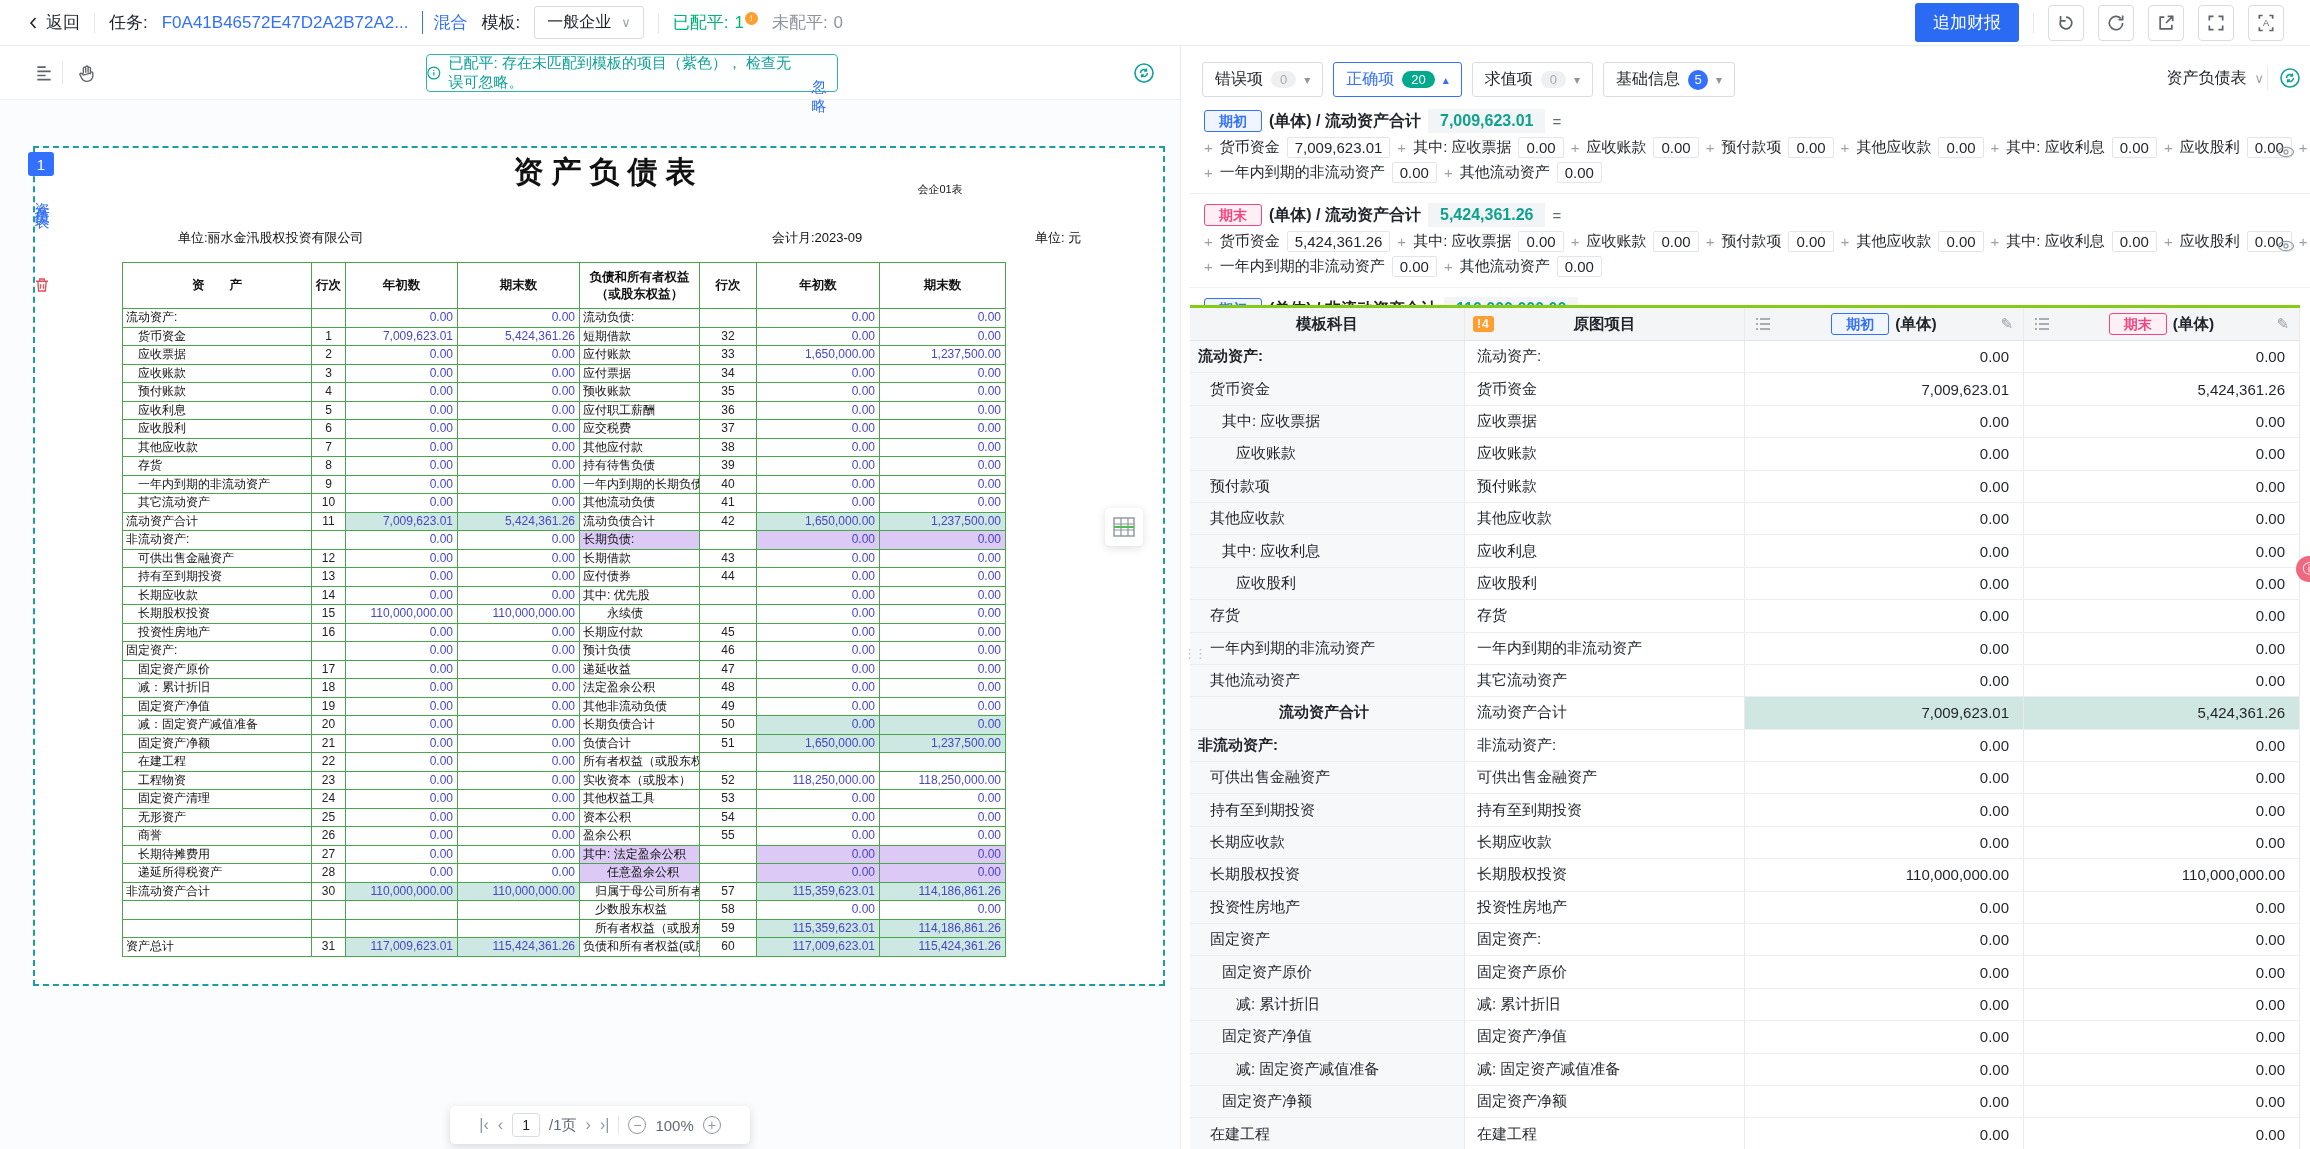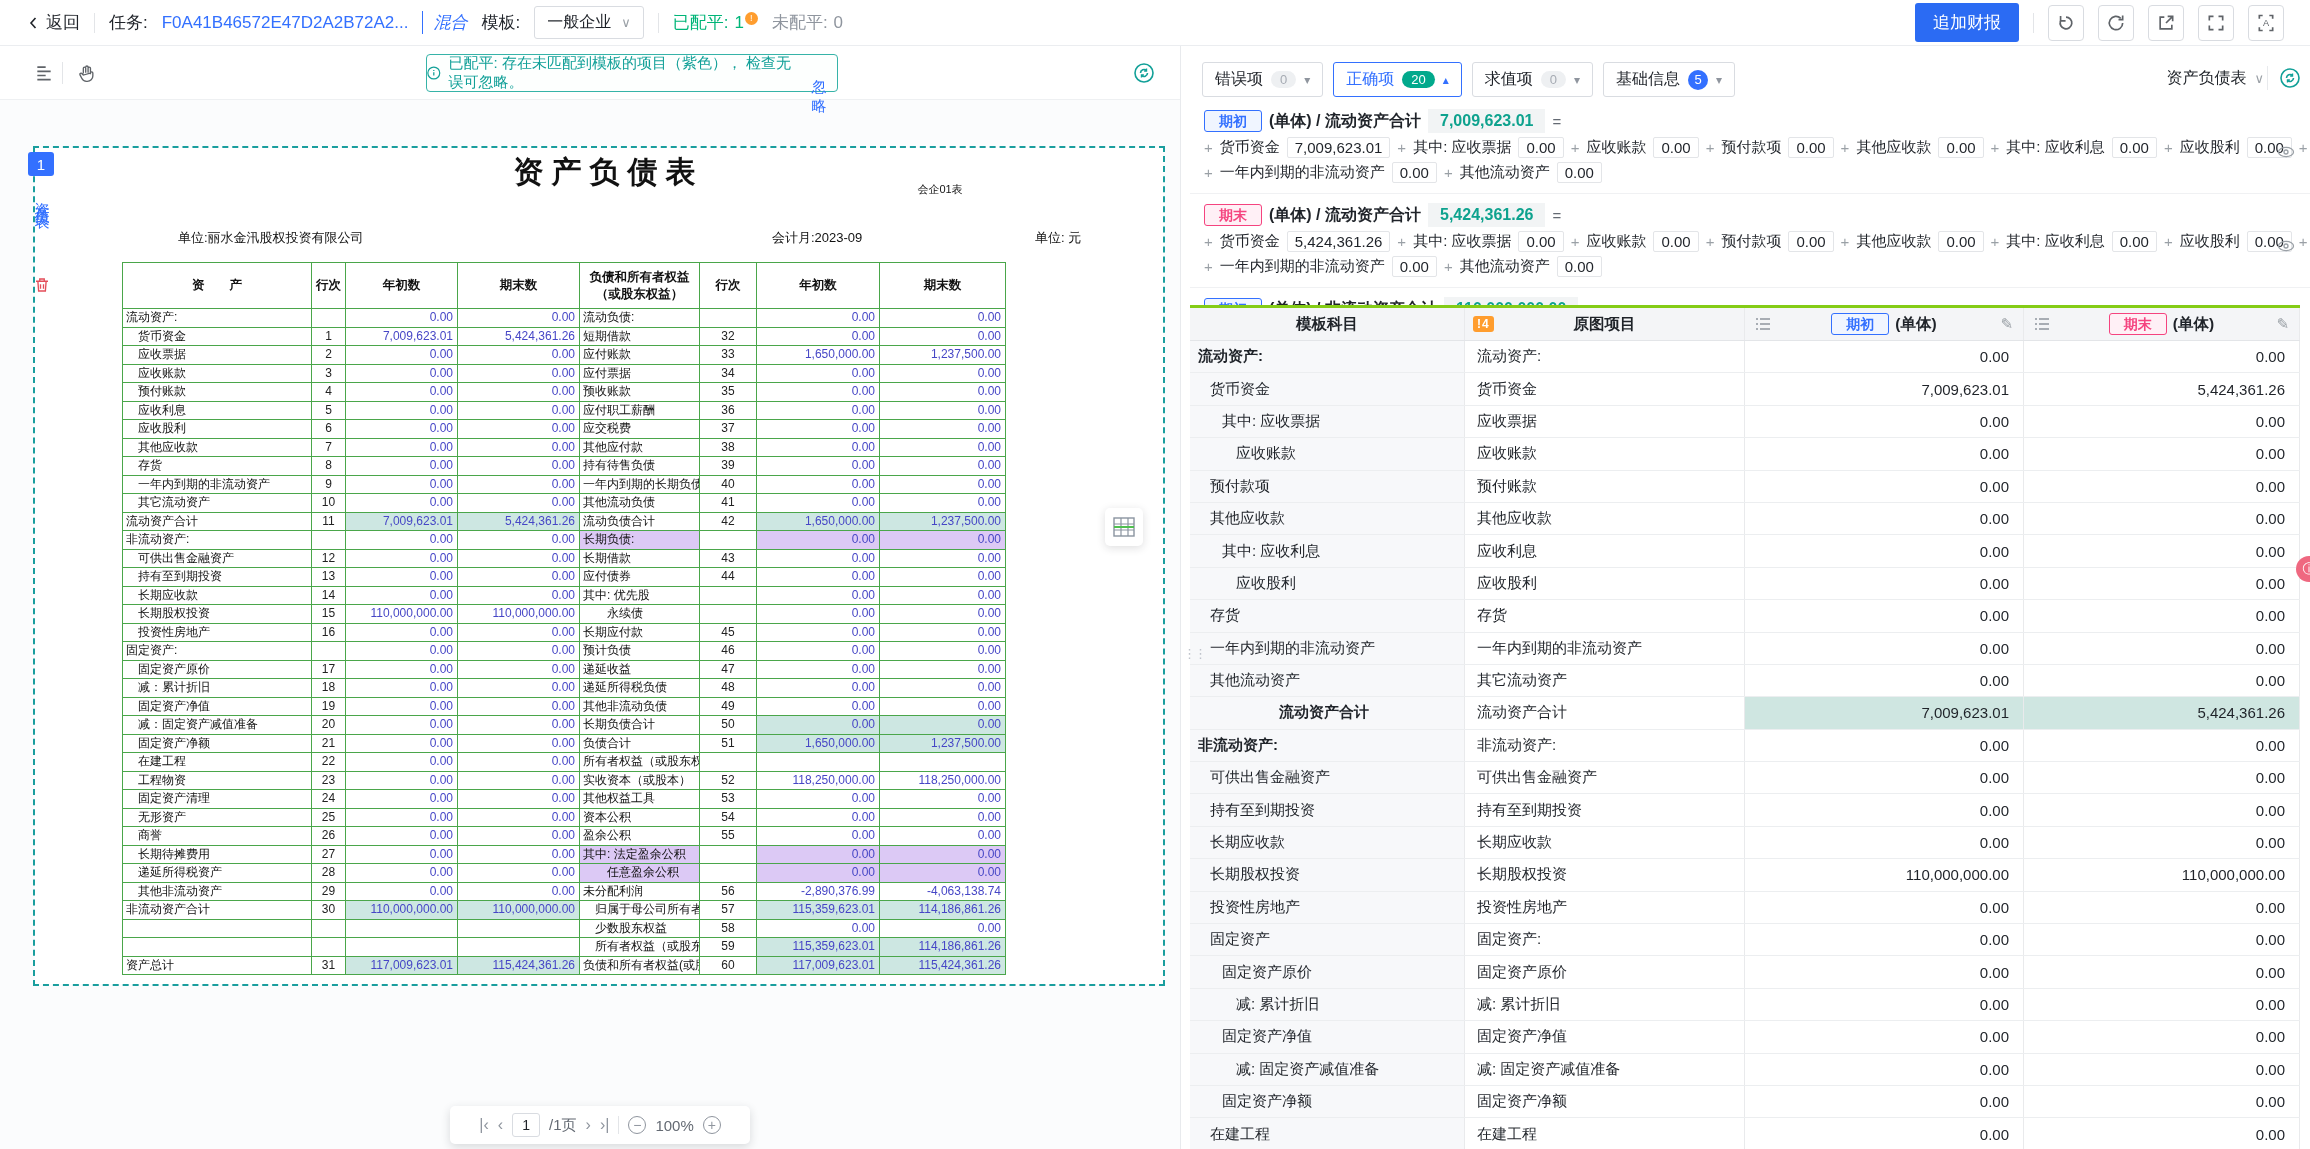--- a/index.html
+++ b/index.html
@@ -10,21 +10,21 @@
   *{margin:0;padding:0;box-sizing:border-box;font-family:"Liberation Sans","DejaVu Sans",sans-serif;}
   html,body{width:2310px;height:1149px;overflow:hidden;background:#fff;position:relative;color:var(--dark);}
   .abs{position:absolute;}
   svg{display:block;}
 
   
   .topbar{position:absolute;left:0;top:0;width:2310px;height:46px;border-bottom:1px solid #ebedf0;display:flex;align-items:center;padding:0 26px;font-size:17px;gap:14px;background:#fff;z-index:30;}
   .vsep{width:1px;height:20px;background:#e3e5e8;}
   .back{display:flex;align-items:center;gap:6px;color:#1f2329;cursor:pointer;}
   .task-id{color:var(--blue);}
-  .mode{color:var(--blue);font-style:italic;}
+  .mode{color:var(--blue);}
   .select-box{border:1px solid #d9dce1;border-radius:3px;padding:5px 12px;display:flex;gap:10px;align-items:center;font-size:16px;background:#fff;}
   .caret{color:#9aa0a6;font-size:13px;}
   .ok-green{color:var(--green-ok);}
   .badge-dot{display:inline-block;width:13px;height:13px;border-radius:50%;background:var(--orange);color:#fff;font-size:9px;line-height:13px;text-align:center;vertical-align:super;margin-left:1px;}
   .gray{color:var(--gray-txt);}
   .grow{flex:1;}
   .btn-primary{background:#2b6bf3;color:#fff;border:none;border-radius:3px;padding:8px 18px;font-size:17px;cursor:pointer;}
   .icon-btn{width:36px;height:36px;border:1px solid #d9dce1;border-radius:4px;background:#fff;display:flex;align-items:center;justify-content:center;color:#5f6368;cursor:pointer;}
 
   
@@ -434,21 +434,21 @@
             <td class="dc-label">递延收益</td>
             <td class="dc-line">47</td>
             <td class="dc-num">0.00</td>
             <td class="dc-num">0.00</td>
           </tr>
           <tr>
             <td class="dc-label">　减：累计折旧</td>
             <td class="dc-line">18</td>
             <td class="dc-num">0.00</td>
             <td class="dc-num">0.00</td>
-            <td class="dc-label">递延所得税负债</td>
+            <td class="dc-label">法定盈余公积</td>
             <td class="dc-line">48</td>
             <td class="dc-num">0.00</td>
             <td class="dc-num">0.00</td>
           </tr>
           <tr>
             <td class="dc-label">　固定资产净值</td>
             <td class="dc-line">19</td>
             <td class="dc-num">0.00</td>
             <td class="dc-num">0.00</td>
             <td class="dc-label">其他非流动负债</td>
@@ -538,30 +538,20 @@
           </tr>
           <tr>
             <td class="dc-label">　递延所得税资产</td>
             <td class="dc-line">28</td>
             <td class="dc-num">0.00</td>
             <td class="dc-num">0.00</td>
             <td class="dc-label hl2">　　任意盈余公积</td>
             <td class="dc-line"></td>
             <td class="dc-num hl2">0.00</td>
             <td class="dc-num hl2">0.00</td>
-          </tr>
-          <tr>
-            <td class="dc-label">　其他非流动资产</td>
-            <td class="dc-line">29</td>
-            <td class="dc-num">0.00</td>
-            <td class="dc-num">0.00</td>
-            <td class="dc-label">未分配利润</td>
-            <td class="dc-line">56</td>
-            <td class="dc-num">-2,890,376.99</td>
-            <td class="dc-num">-4,063,138.74</td>
           </tr>
           <tr>
             <td class="dc-label">非流动资产合计</td>
             <td class="dc-line">30</td>
             <td class="dc-num hl1">110,000,000.00</td>
             <td class="dc-num hl1">110,000,000.00</td>
             <td class="dc-label">　归属于母公司所有者</td>
             <td class="dc-line">57</td>
             <td class="dc-num hl1">115,359,623.01</td>
             <td class="dc-num hl1">114,186,861.26</td>

